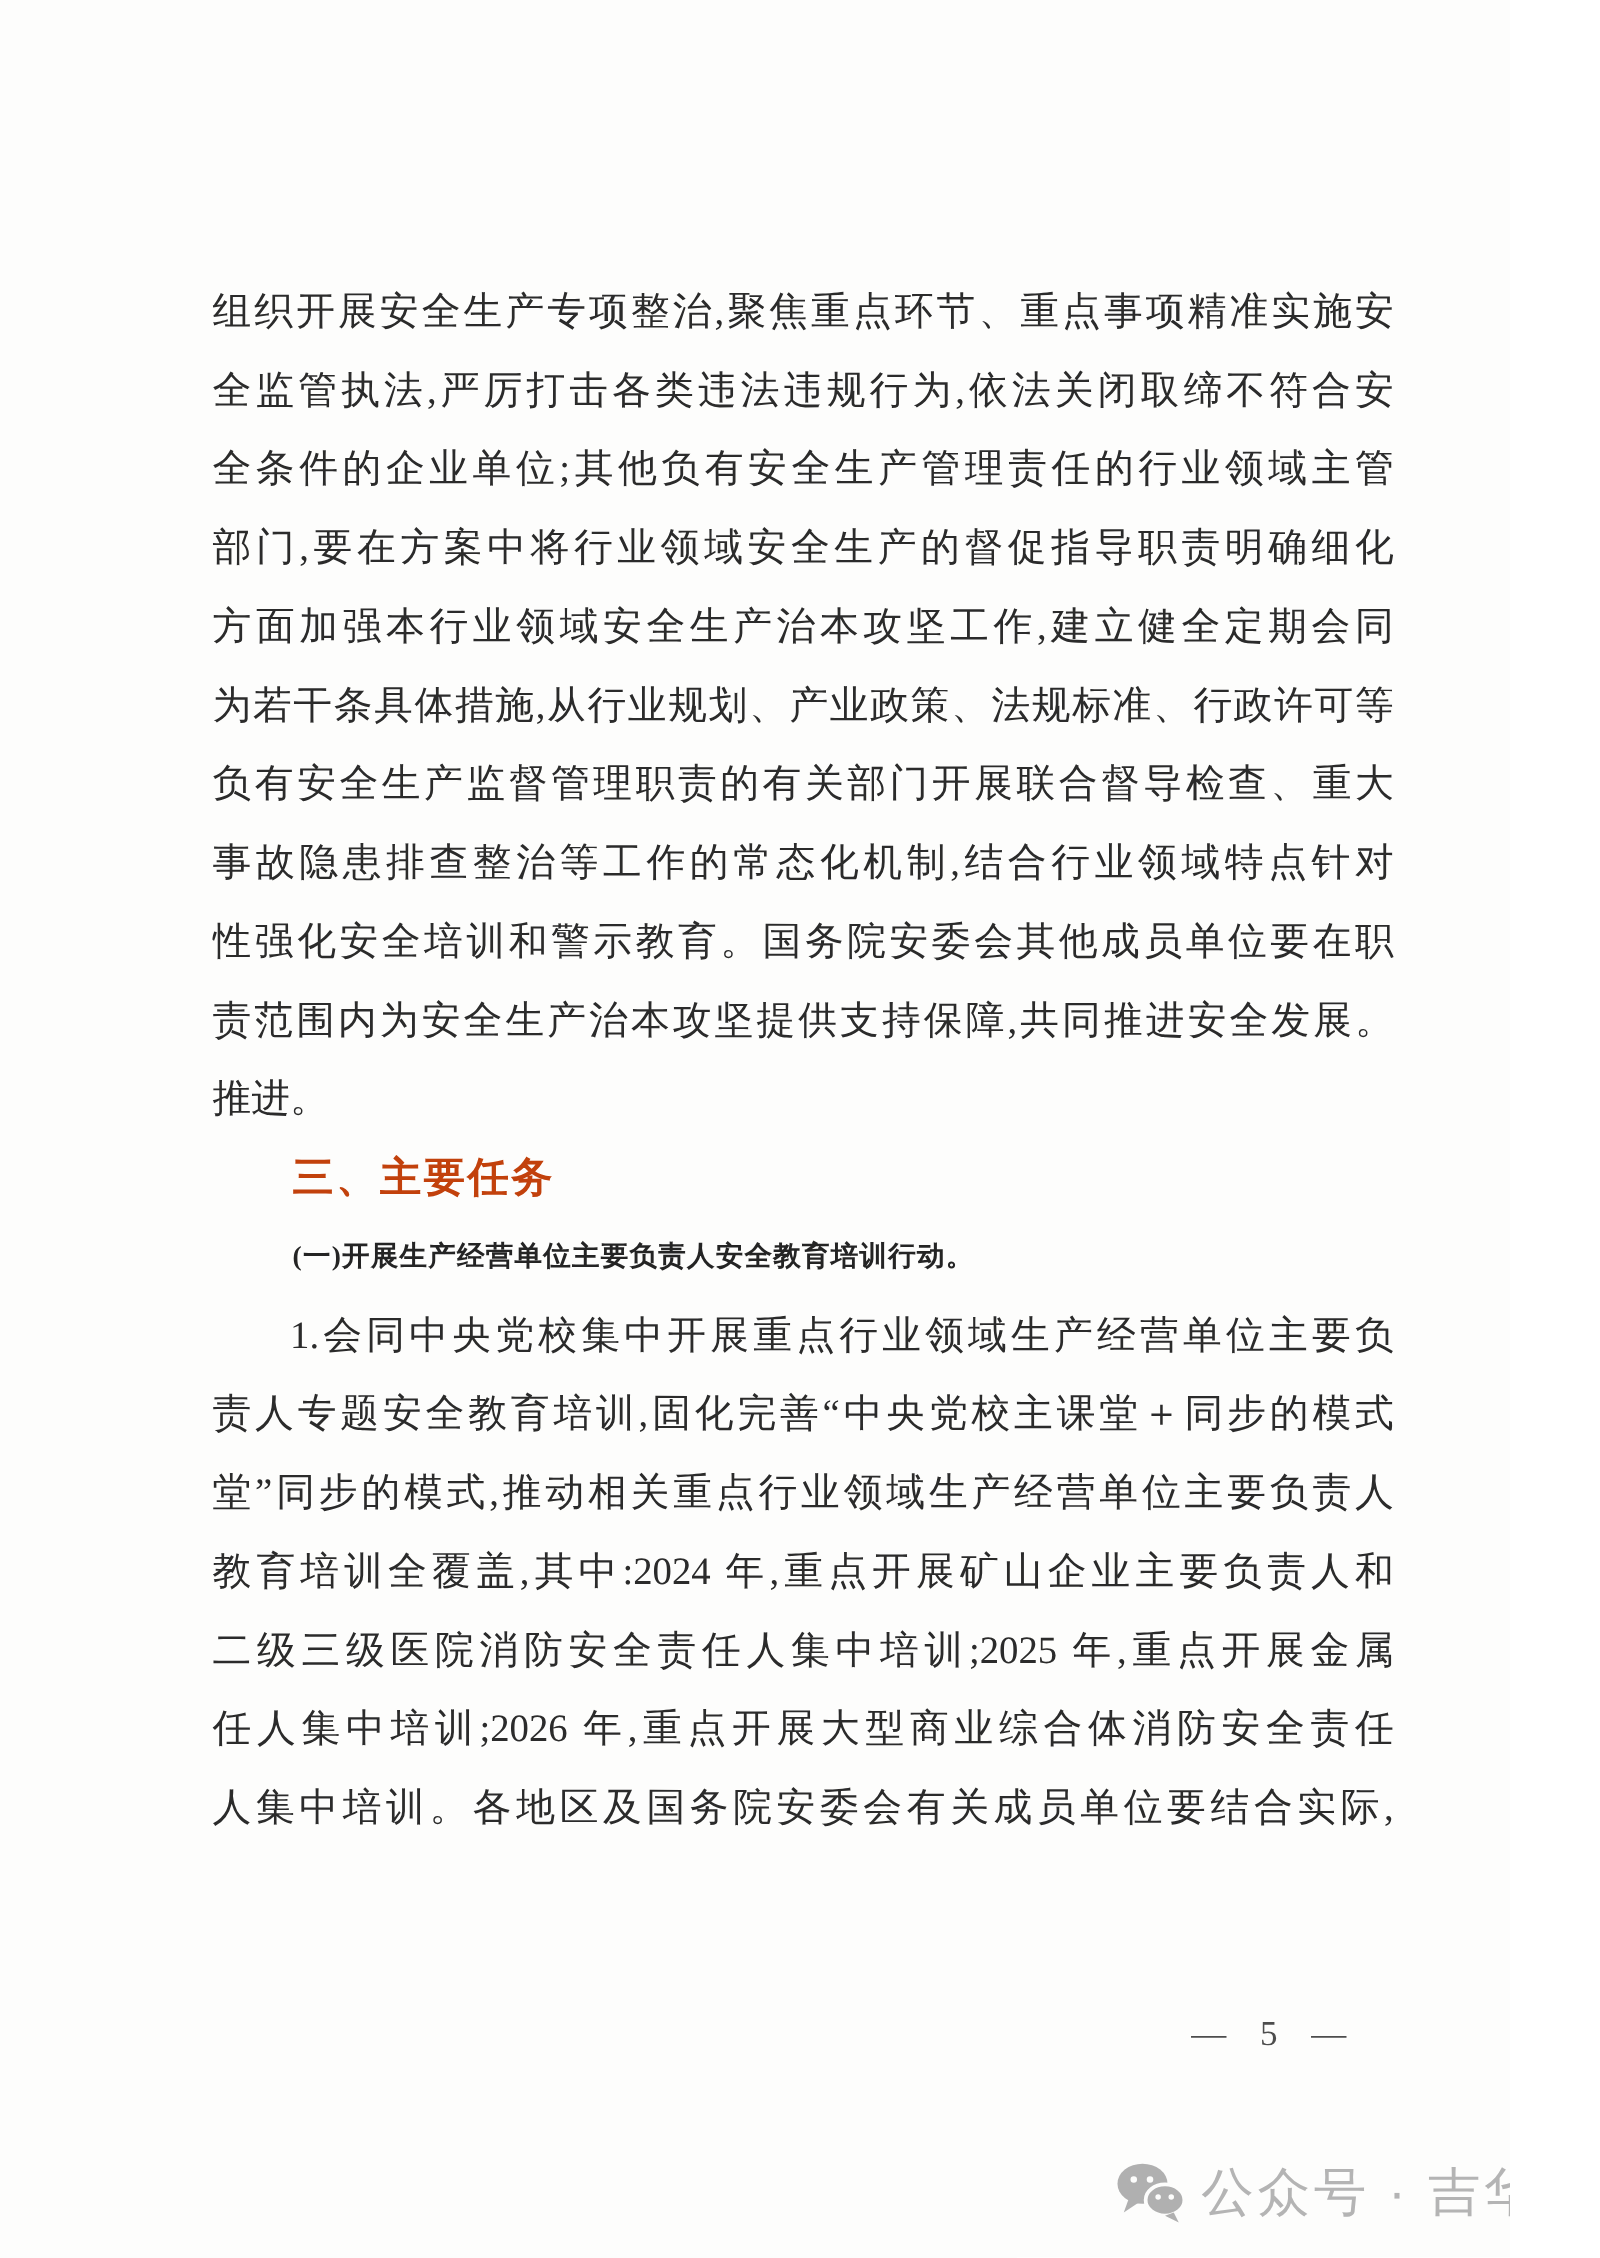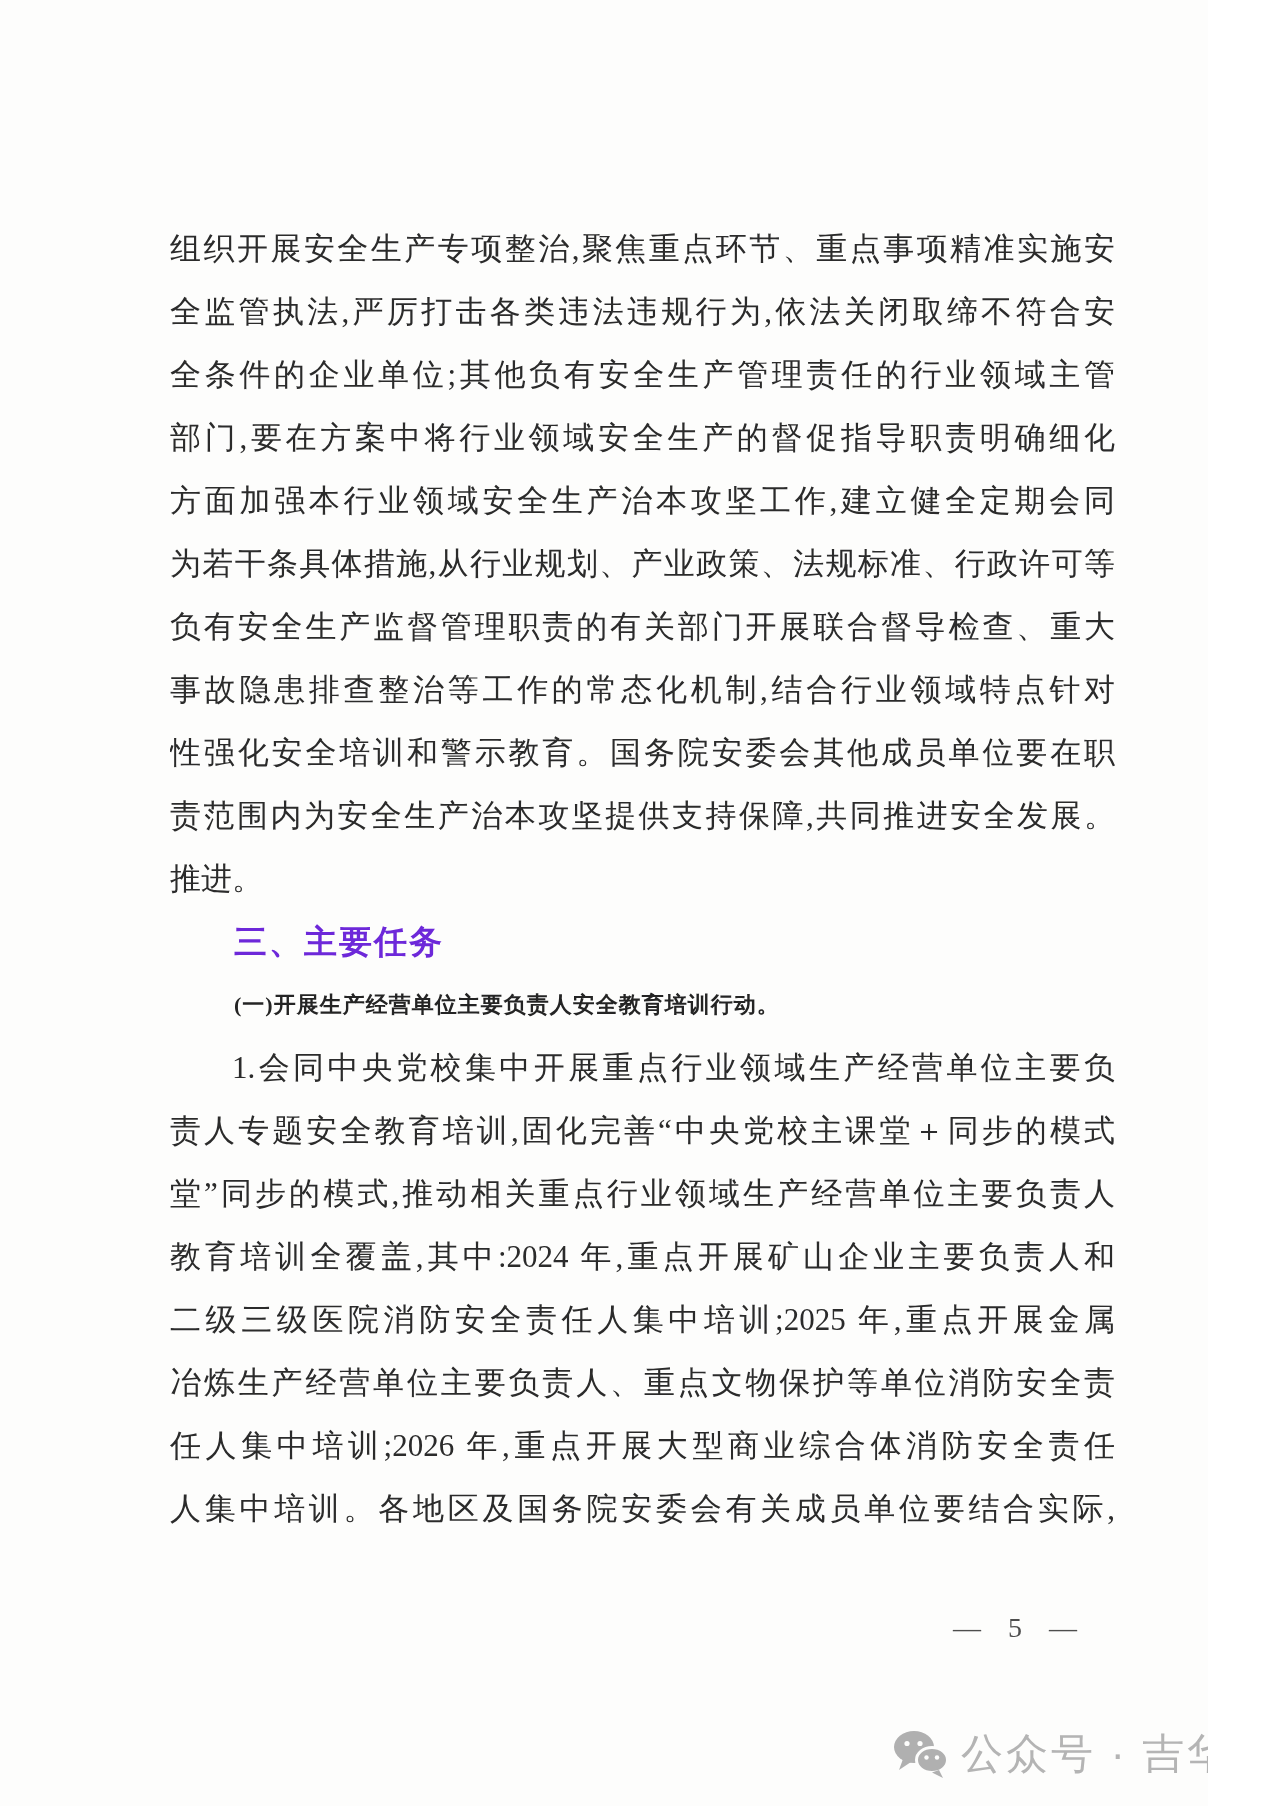--- a/index.html
+++ b/index.html
@@ -36,21 +36,21 @@
   }
   .text-line.ind {
     text-indent: 62px;
   }
   .heading {
     font-family: "Liberation Sans", sans-serif;
     font-weight: bold;
     font-size: 33px;
     text-indent: 64px;
     letter-spacing: 2px;
-    color: #6d28d9;
+    color: #c2410c;
     height: 63px;
   }
   .subheading {
     font-family: "Liberation Serif", serif;
     font-weight: bold;
     font-size: 22px;
     text-indent: 64px;
     letter-spacing: 1px;
     color: #242424;
     height: 63px;
@@ -108,21 +108,20 @@
     <div class="heading">三、主要任务</div>
 
     <div class="subheading">(一)开展生产经营单位主要负责人安全教育培训行动。</div>
 
     <div>
         <div class="text-line ind">1.会同中央党校集中开展重点行业领域生产经营单位主要负</div>
         <div class="text-line">责人专题安全教育培训,固化完善“中央党校主课堂＋同步的模式</div>
         <div class="text-line">堂”同步的模式,推动相关重点行业领域生产经营单位主要负责人</div>
         <div class="text-line">教育培训全覆盖,其中:2024 年,重点开展矿山企业主要负责人和</div>
         <div class="text-line">二级三级医院消防安全责任人集中培训;2025 年,重点开展金属</div>
-        <div class="text-line">冶炼生产经营单位主要负责人、重点文物保护等单位消防安全责</div>
         <div class="text-line">任人集中培训;2026 年,重点开展大型商业综合体消防安全责任</div>
         <div class="text-line">人集中培训。各地区及国务院安委会有关成员单位要结合实际,</div>
       </div>
   </div>
 
   <div class="pagenum">— 5 —</div>
 
   <div class="watermark">
     <svg class="wechat-icon" width="56" height="50" viewBox="0 0 56 50" xmlns="http://www.w3.org/2000/svg">
 

